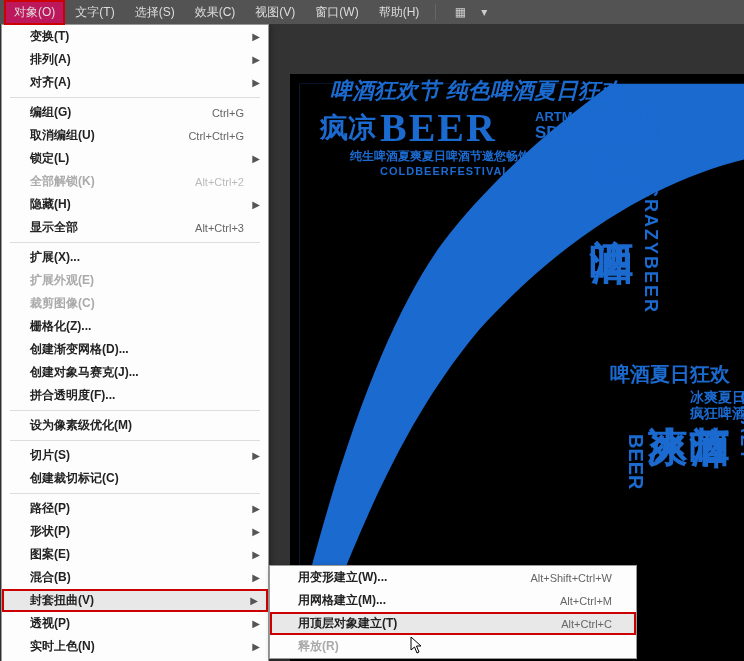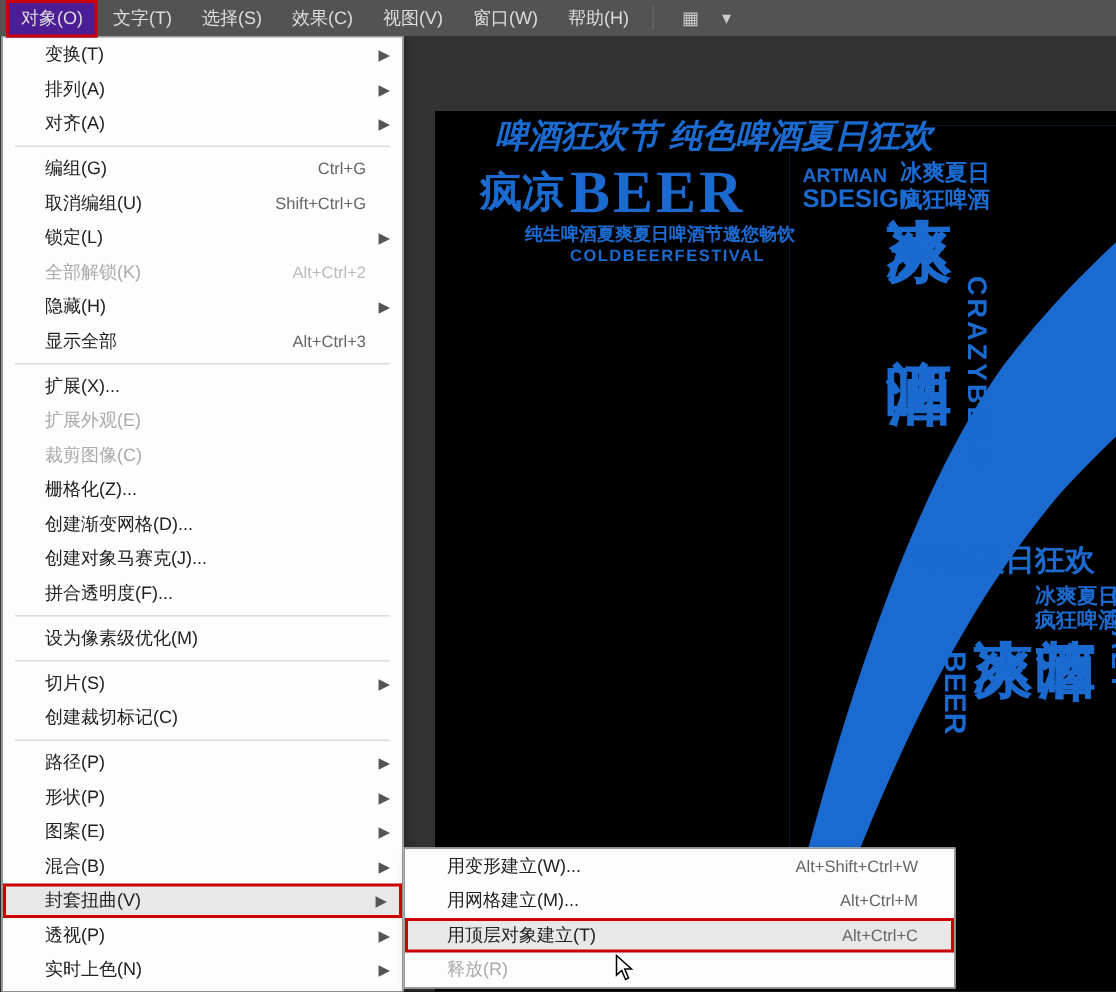--- a/index.html
+++ b/index.html
@@ -1,38 +1,38 @@
 <!DOCTYPE html>
 <html><head>
 <meta charset="utf-8">
 <style>
   * { margin: 0; padding: 0; box-sizing: border-box; font-family: "Microsoft YaHei", sans-serif; }
   body { width: 744px; height: 661px; background: #333; overflow: hidden; position: relative; }
   
   .menubar { height: 24px; background: #535353; display: flex; align-items: center; padding: 0 4px; position: relative; z-index: 100; }
   .menubar-item { color: #ddd; font-size: 12px; padding: 4px 10px; cursor: pointer; }
-  .menubar-item.active { background: #4c1d95; border: 2px solid #c00; padding: 2px 8px; }
+  .menubar-item.active { background: #be185d; border: 2px solid #c00; padding: 2px 8px; }
   .menubar-sep { width: 1px; height: 16px; background: #666; margin: 0 6px; }
   .menubar-tools { display: flex; gap: 4px; margin-left: 8px; }
   .tool-icon { width: 20px; height: 16px; display: flex; align-items: center; justify-content: center; color: #ccc; font-size: 12px; }
   
   .dropdown { position: absolute; left: 1px; top: 24px; width: 268px; background: #fdfdfd; border: 1px solid #999; box-shadow: 2px 2px 6px rgba(0,0,0,0.3); z-index: 90; }
   .menu-item { display: flex; align-items: center; padding: 3px 24px 3px 28px; font-size: 12px; color: #222; cursor: pointer; position: relative; }
   .menu-item.disabled { color: #aaa; }
-  .menu-item .label { flex: 1; }
+  .menu-item .label { flex: 1; font-weight: bold; }
   .menu-item .shortcut { color: #666; font-size: 11px; }
   .menu-item.disabled .shortcut { color: #bbb; }
   .menu-item .arrow { position: absolute; right: 8px; font-size: 10px; color: #555; }
   .menu-item.highlighted { background: #e8e8e8; border: 2px solid #c00; padding: 1px 22px 1px 26px; }
   .menu-sep { height: 1px; background: #ddd; margin: 3px 8px; }
   
   .submenu { position: absolute; left: 269px; top: 565px; width: 368px; background: #fdfdfd; border: 1px solid #999; box-shadow: 2px 2px 6px rgba(0,0,0,0.3); z-index: 91; }
   .submenu .menu-item.highlighted { padding: 1px 22px 1px 26px; gap: 12px; }
   
-  .canvas { position: absolute; left: 270px; top: 24px; right: 0; bottom: 0; background: #333; text-align: center; }
+  .canvas { position: absolute; left: 270px; top: 24px; right: 0; bottom: 0; background: #333; }
   .artboard { position: absolute; left: 20px; top: 50px; right: 0; bottom: 0; background: #000; overflow: hidden; }
   .blue-shape { position: absolute; width: 100%; height: 100%; }
   .text-decor { position: absolute; color: #1b6ad0; font-weight: bold; line-height: 1; white-space: nowrap; }
   
   .cursor-arrow { position: absolute; left: 410px; top: 636px; font-size: 14px; color: #000; z-index: 200; pointer-events: none;}
 </style>
 </head>
 <body>
 
 <div class="menubar">
@@ -94,21 +94,21 @@
       <span class="label">对齐(A)</span>
       <span class="arrow">▶</span>
     </div>
     <div class="menu-sep"></div>
     <div class="menu-item">
       <span class="label">编组(G)</span>
       <span class="shortcut">Ctrl+G</span>
     </div>
     <div class="menu-item">
       <span class="label">取消编组(U)</span>
-      <span class="shortcut">Shift+Ctrl+G</span>
+      <span class="shortcut">Ctrl+Ctrl+G</span>
     </div>
     <div class="menu-item">
       <span class="label">锁定(L)</span>
       <span class="arrow">▶</span>
     </div>
     <div class="menu-item disabled">
       <span class="label">全部解锁(K)</span>
       <span class="shortcut">Alt+Ctrl+2</span>
     </div>
     <div class="menu-item">

